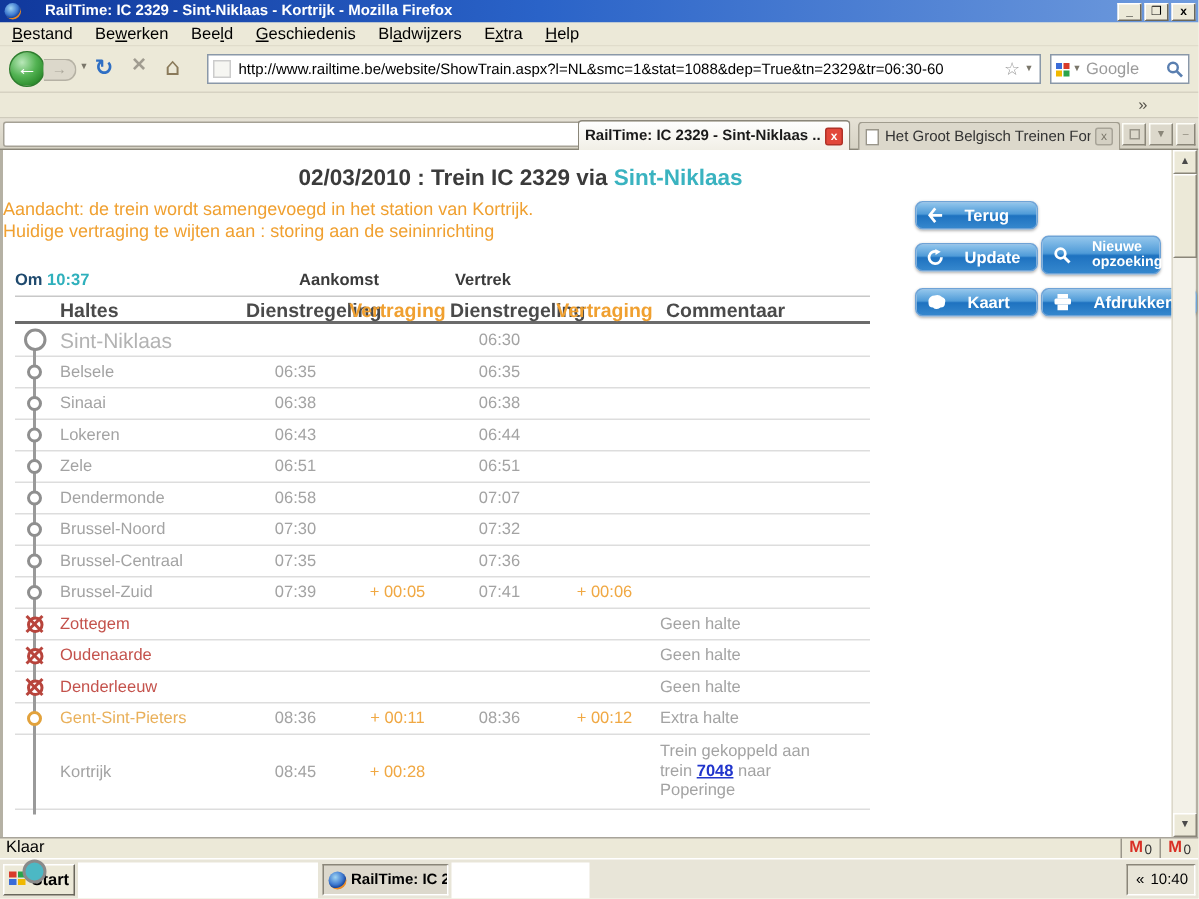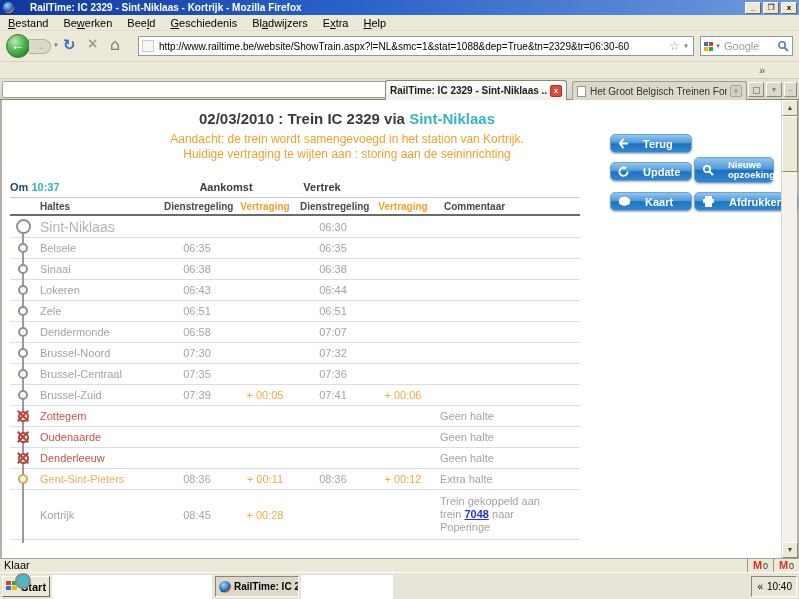--- a/index.html
+++ b/index.html
@@ -74,21 +74,21 @@
   .tab-btn { position:absolute; top:3px; width:16px; height:15px; background:#dcd8cb; border:1px solid;
     border-color:#fdfdf8 #8a8679 #8a8679 #fdfdf8; font-size:7px; color:#8a8679; text-align:center; line-height:13px; }
   .tab-btn .sq { display:inline-block; width:7px; height:7px; border:1px solid #9a968a; vertical-align:middle; }
 
   
   .content { position:absolute; left:0; top:100px; width:799px; height:458px; background:#fff;
     border-left:2px solid #b5b1a4; border-right:2px solid #b5b1a4; }
   .page-title { position:absolute; left:0; top:10px; width:690px; text-align:center;
     font-size:15px; font-weight:bold; color:#3b3b3b; }
   .page-title .station { color:#3ab3c0; }
-  .notice { position:absolute; left:0; width:690px; text-align:center; font-size:12px; color:#f0a030; }
+  .notice { position:absolute; left:0; width:690px; font-size:12px; color:#f0a030; }
   .notice.n1 { top:32px; } .notice.n2 { top:47px; }
 
   
   .act-btn { position:absolute; border-radius:5px; border:1px solid #6fa3d6; color:#fff; font-weight:bold;
     font-size:11px; display:flex; align-items:center; gap:14px; padding:0 7px;
     background:linear-gradient(180deg,#93c6ec 0%,#4f9bd8 45%,#1e72c0 52%,#3587cd 100%);
     box-shadow:0 1px 2px rgba(0,0,0,.3); cursor:pointer; }
   .act-btn svg { flex:0 0 auto; display:block; }
   .btn-terug { left:608px; top:34px; width:82px; height:19px; }
   .btn-update { left:608px; top:62px; width:82px; height:19px; }
@@ -106,21 +106,21 @@
     border-color:#fff #8a8679 #8a8679 #fff; }
 
   
   .ttable { position:absolute; left:8px; top:78px; width:570px; font-size:11px; }
   .thead1 { position:relative; height:20px; border-bottom:1px solid #c8c8c8; }
   .om { position:absolute; left:0; top:3px; font-weight:bold; font-size:11px; color:#1f4a6e; }
   .om .tv { color:#2fb0bc; }
   .gh { position:absolute; top:3px; transform:translateX(-50%); font-weight:bold; color:#3b3b3b; }
   .gh.arr { left:216px; } .gh.dep { left:312px; }
   .thead2 { display:grid; grid-template-columns:26px 128px 66px 70px 66px 74px 140px;
-    height:18px; align-items:center; border-bottom:2px solid #6b6b6b; font-weight:bold; font-size:10px; color:#4a4a4a; }
+    height:18px; align-items:center; border-bottom:2px solid #6b6b6b; font-weight:bold; font-size:13px; color:#4a4a4a; }
   .thead2 .hl { padding-left:4px; }
   .thead2 .hc { text-align:center; }
   .thead2 .ho { color:#f0a030; }
   .rows-wrap { position:relative; }
   .tl-line { position:absolute; left:12px; top:11px; width:2px; height:316px; background:#9a9a9a; z-index:1; }
   .tl-end { position:absolute; left:5px; top:357px; width:16px; height:16px; border-radius:50%;
     background:#4cb8c4; border:2px solid #8a8a8a; z-index:2; }
   .trow { display:grid; grid-template-columns:26px 128px 66px 70px 66px 74px 140px;
     border-bottom:1px solid #ddd; align-items:center; min-height:21px; color:#a3a3a3; position:relative; }
   .trow .icon-cell { display:flex; justify-content:center; align-items:center; }

